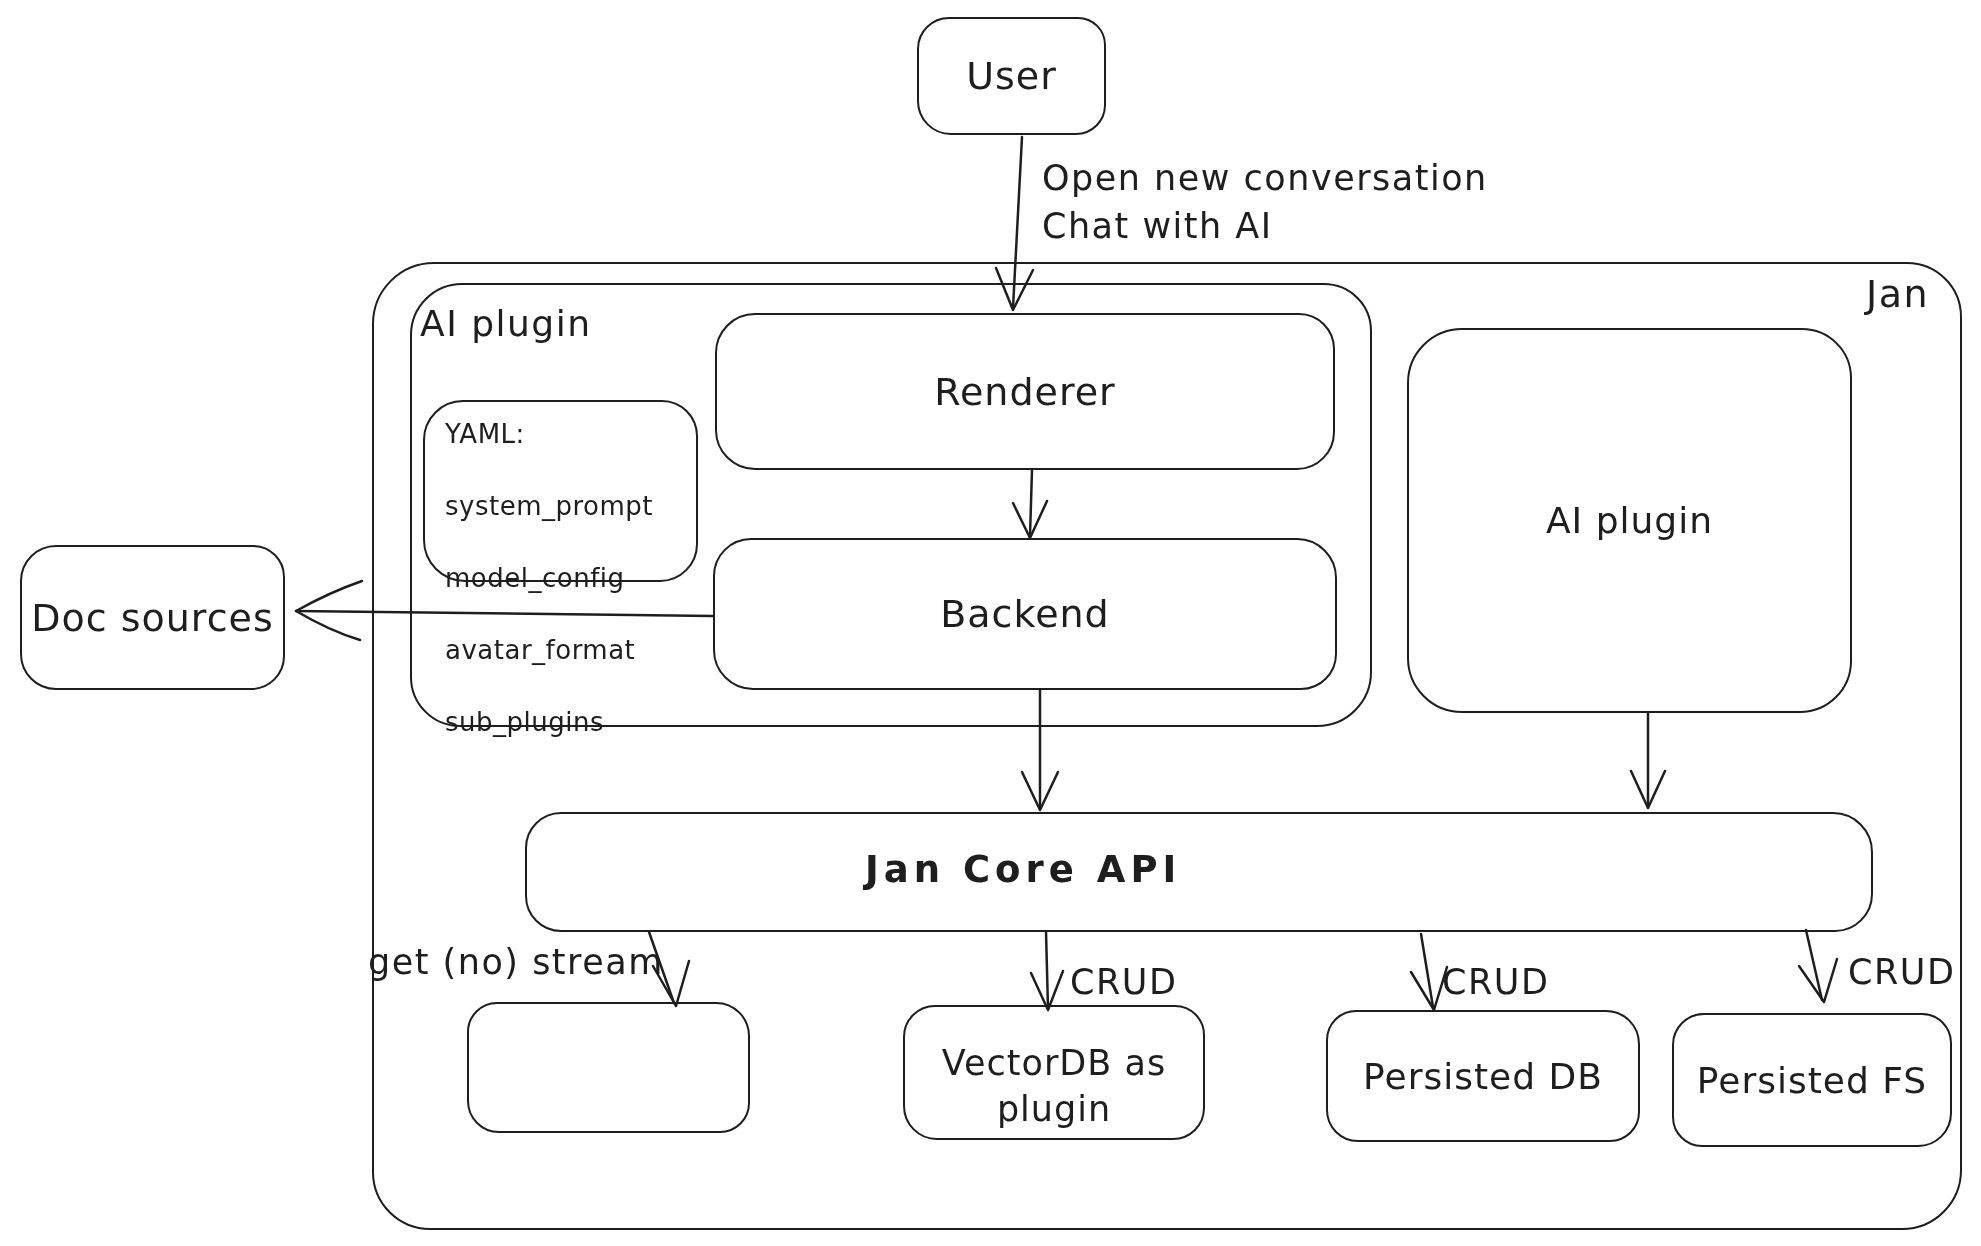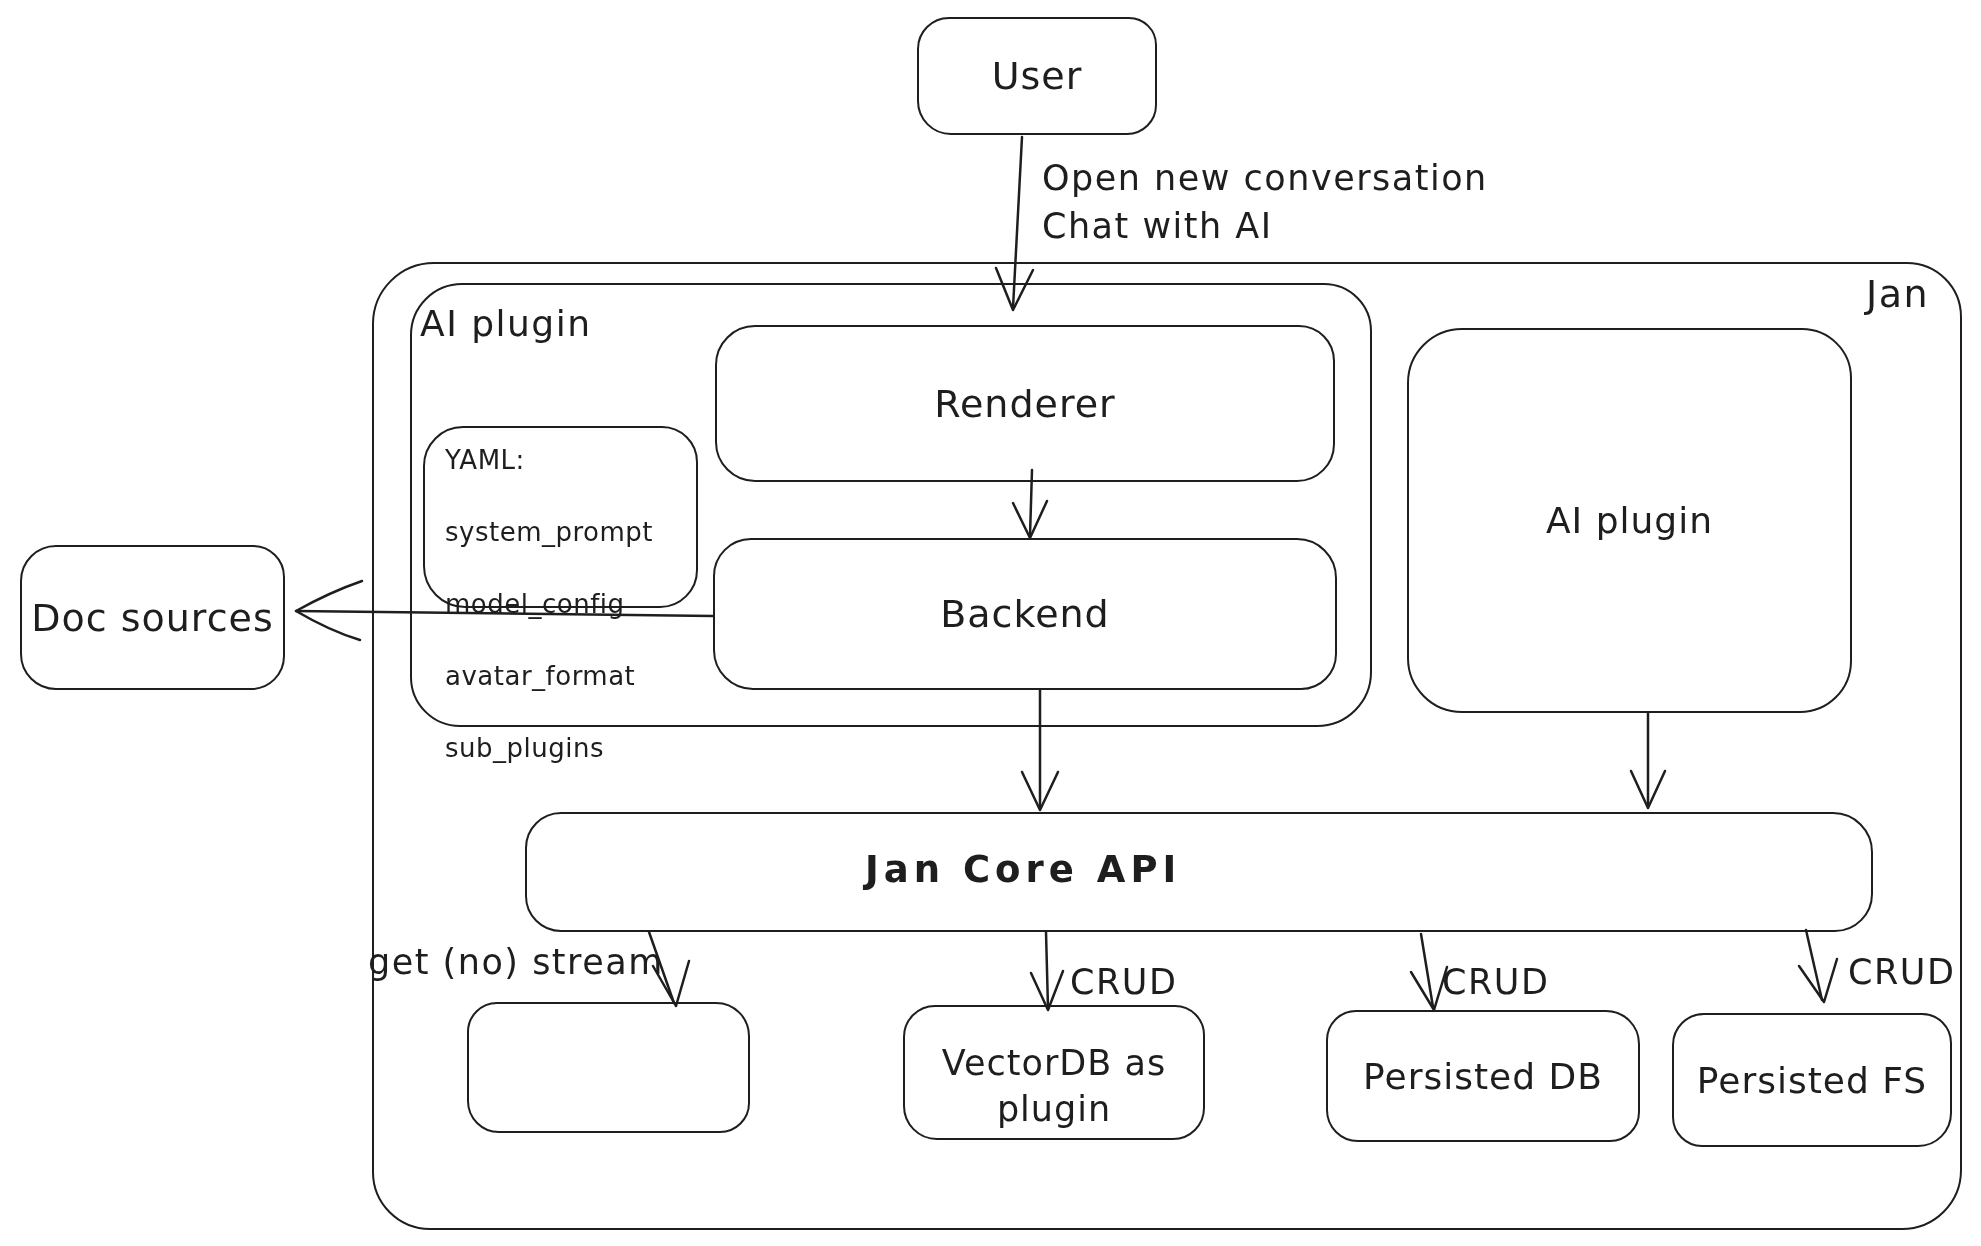--- a/index.html
+++ b/index.html
@@ -26,31 +26,31 @@
 <body>
 
 <div class="canvas">
 
   <div class="node container z1" style="left:372px;top:262px;width:1590px;height:968px;border-radius:62px 55px 60px 58px;"></div>
   <div class="lbl big z5" style="left:1866px;top:272px;">Jan</div>
 
   <div class="node container z2" style="left:410px;top:283px;width:962px;height:444px;border-radius:52px 48px 55px 50px;"></div>
   <div class="lbl big z5" style="left:420px;top:303px;font-size:36px;">AI plugin</div>
 
-  <div class="node z3" style="left:423px;top:426px;width:275px;height:182px;border-radius:40px 36px 38px 42px;justify-content:flex-start;align-items:flex-start;padding:14px 0 0 20px;">
+  <div class="node z3" style="left:423px;top:400px;width:275px;height:182px;border-radius:40px 36px 38px 42px;justify-content:flex-start;align-items:flex-start;padding:14px 0 0 20px;">
     <div class="yaml-lines"><span>YAML:</span><br>
 <span>system_prompt</span><br>
 <span>model_config</span><br>
 <span>avatar_format</span><br>
 <span>sub_plugins</span></div>
   </div>
 
-  <div class="node big z3" style="left:917px;top:17px;width:240px;height:118px;border-radius:32px 28px 30px 34px;">User</div>
+  <div class="node big z3" style="left:917px;top:17px;width:189px;height:118px;border-radius:32px 28px 30px 34px;">User</div>
 
-  <div class="node big z3" style="left:715px;top:313px;width:620px;height:157px;border-radius:40px 36px 38px 40px;margin-top:12px;">Renderer</div>
+  <div class="node big z3" style="left:715px;top:313px;width:620px;height:157px;border-radius:40px 36px 38px 40px;">Renderer</div>
 
   <div class="node big z3" style="left:713px;top:538px;width:624px;height:152px;border-radius:38px 40px 36px 40px;">Backend</div>
 
   <div class="node big z3" style="left:20px;top:545px;width:265px;height:145px;border-radius:36px 32px 34px 36px;text-align:center;">Doc sources</div>
 
   <div class="node big z3" style="left:1407px;top:328px;width:445px;height:385px;border-radius:55px 50px 52px 55px;font-size:36px;">AI plugin</div>
 
   <div class="node z3" style="left:525px;top:812px;width:1348px;height:120px;border-radius:36px 40px 38px 36px;"></div>
   <div class="lbl z5" style="left:865px;top:848px;font-size:37px;letter-spacing:5px;font-weight:bold;">Jan Core API</div>
 

